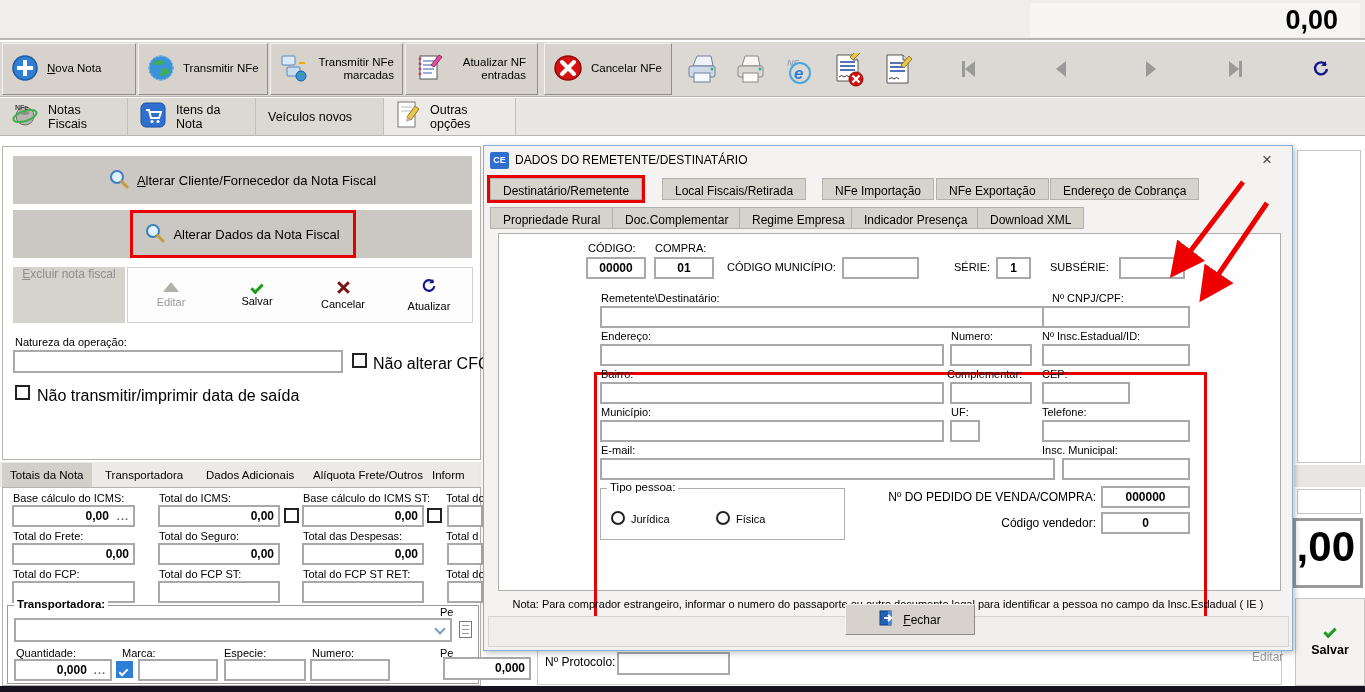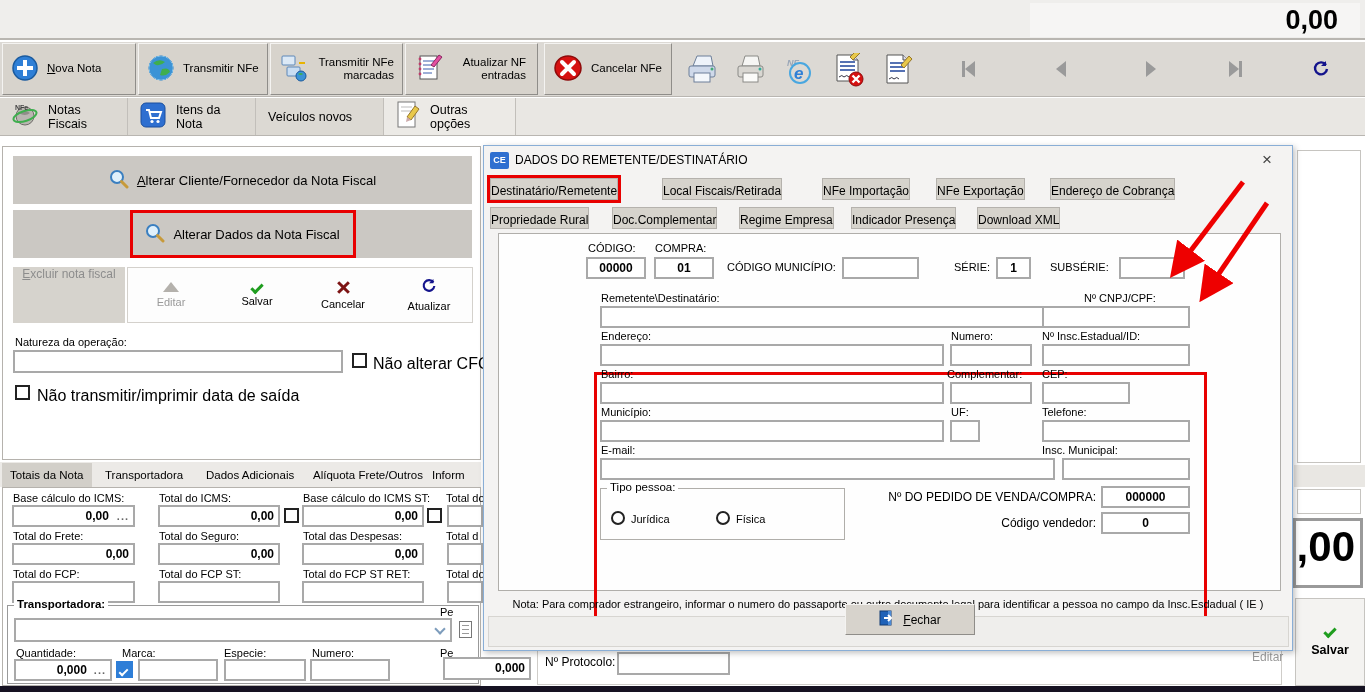--- a/index.html
+++ b/index.html
@@ -103,21 +103,21 @@
 
   
   .dialog{ position:absolute; left:483px; top:145px; width:810px; height:506px; background:#f4f3f2;
            border:1px solid #89aed6; box-shadow:2px 2px 6px rgba(0,0,0,.25); z-index:50; }
   .dlg-title{ position:absolute; left:0; top:0; width:100%; height:28px; background:#f4f3f2; display:flex;
               align-items:center; padding-left:6px; gap:6px; font-size:12px; }
   .ce-ico{ width:19px; height:17px; background:#2e6fd0; color:#fff; font-size:9px; font-weight:bold;
            display:flex; align-items:center; justify-content:center; border-radius:2px; }
   .dlg-close{ position:absolute; right:14px; top:3px; width:22px; height:22px; text-align:center; font-size:17px;
               color:#444; line-height:22px; }
-  .dtab{ position:absolute; height:22px; line-height:25px; padding:0 0; background:#d6d3cc; font-size:12px;
+  .dtab{ position:absolute; height:22px; line-height:25px; padding:0 12px; background:#d6d3cc; font-size:12px;
          border:1px solid #b5b2ad; white-space:nowrap; }
   .dtab.sel{ outline:3px solid #e80000; }
   .dlg-content{ position:absolute; left:14px; top:87px; width:783px; height:358px; background:#fefefe; border:1px solid #b0aeaa; }
   .dlg-note{ position:absolute; left:0; top:452px; width:100%; text-align:center; font-size:11px; }
   .dlg-bottom{ position:absolute; left:4px; top:470px; width:801px; height:31px; background:#efeeec; border:1px solid #d7d5d1; }
   .fechar{ position:absolute; left:356px; top:-13px; width:130px; height:31px; background:#d7d3cc; border:1px solid;
            border-color:#f4f3f1 #8f8d89 #8f8d89 #f4f3f1; display:flex; align-items:center; justify-content:center; gap:8px;
            font-size:12px; }
   .form-redbox{ position:absolute; left:95px; top:138px; width:613px; height:255px; border:3px solid #e80000; pointer-events:none; }
   .radio{ position:absolute; width:14px; height:14px; border:2px solid #222; border-radius:50%; background:#fff; }
@@ -480,21 +480,21 @@
       <div class="lab" style="left:228px; top:27px;">CÓDIGO MUNICÍPIO:</div>
       <div class="inp" style="left:343px; top:23px; width:77px; height:22px;"></div>
       <div class="lab" style="left:455px; top:27px;">SÉRIE:</div>
       <div class="inp bold center" style="left:497px; top:23px; width:35px; height:22px;">1</div>
       <div class="lab" style="left:551px; top:27px;">SUBSÉRIE:</div>
       <div class="inp" style="left:620px; top:23px; width:66px; height:22px;"></div>
 
       <div class="form-redbox"></div>
 
       <div class="lab" style="left:102px; top:58px;">Remetente\Destinatário:</div>
-      <div class="lab" style="left:543px; top:58px;padding-left:42px;">Nº CNPJ/CPF:</div>
+      <div class="lab" style="left:511px; top:58px;padding-left:42px;">Nº CNPJ/CPF:</div>
       <div class="inp" style="left:101px; top:72px; width:452px; height:22px;"></div>
       <div class="inp" style="left:543px; top:72px; width:148px; height:22px;"></div>
 
       <div class="lab" style="left:102px; top:96px;">Endereço:</div>
       <div class="lab" style="left:452px; top:96px;">Numero:</div>
       <div class="lab" style="left:543px; top:96px;">Nº Insc.Estadual/ID:</div>
       <div class="inp" style="left:101px; top:110px; width:344px; height:22px;"></div>
       <div class="inp" style="left:451px; top:110px; width:82px; height:22px;"></div>
       <div class="inp" style="left:543px; top:110px; width:148px; height:22px;"></div>
 

